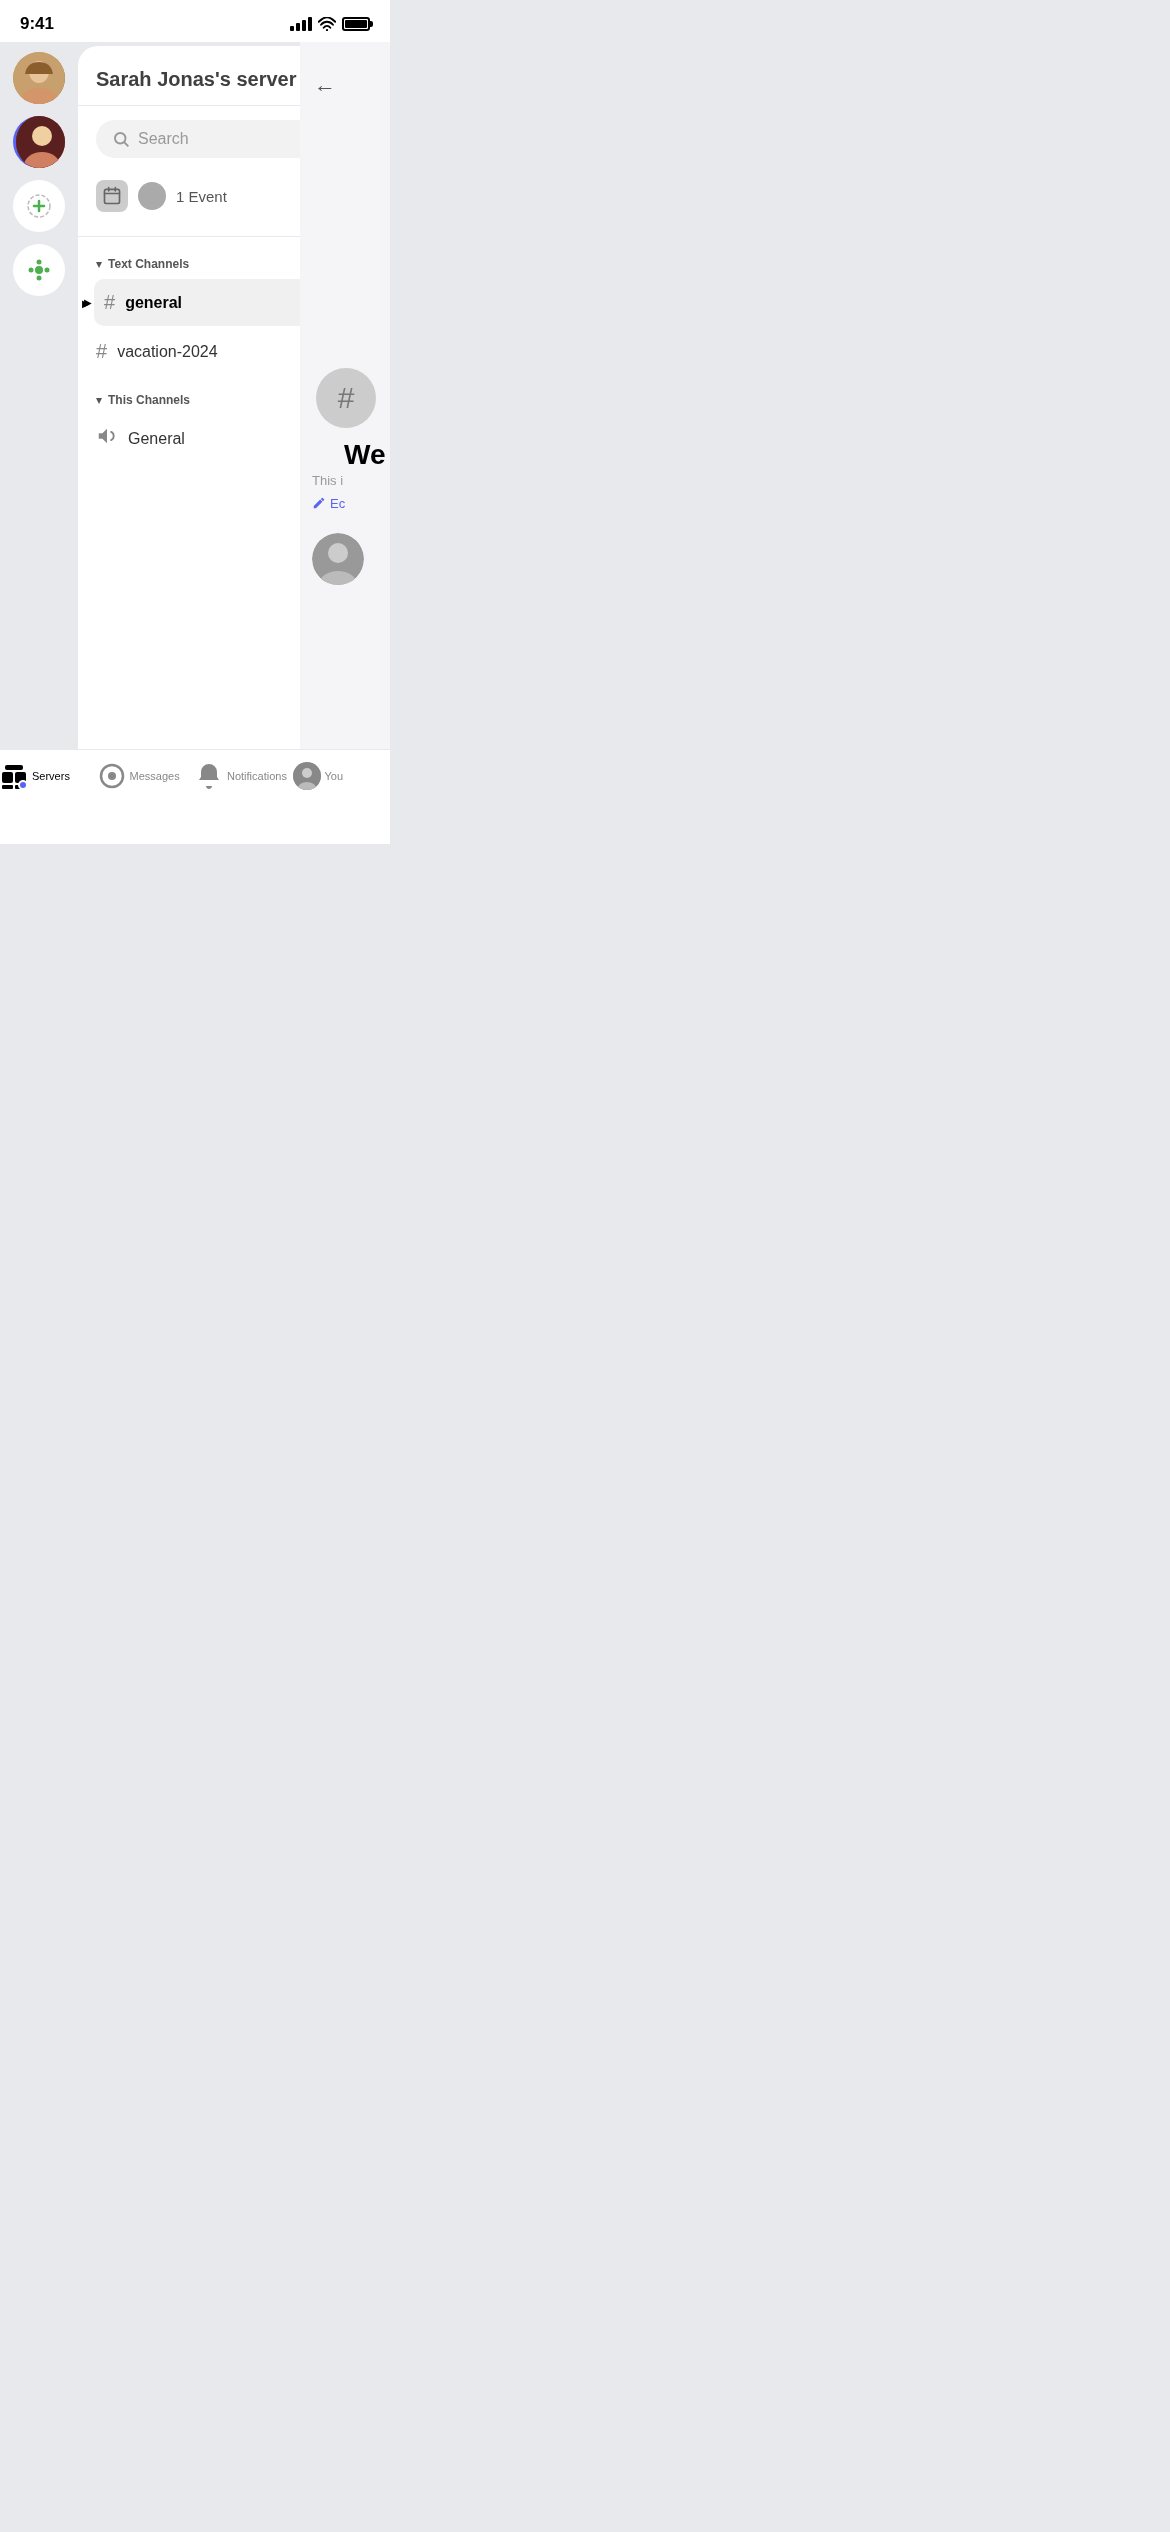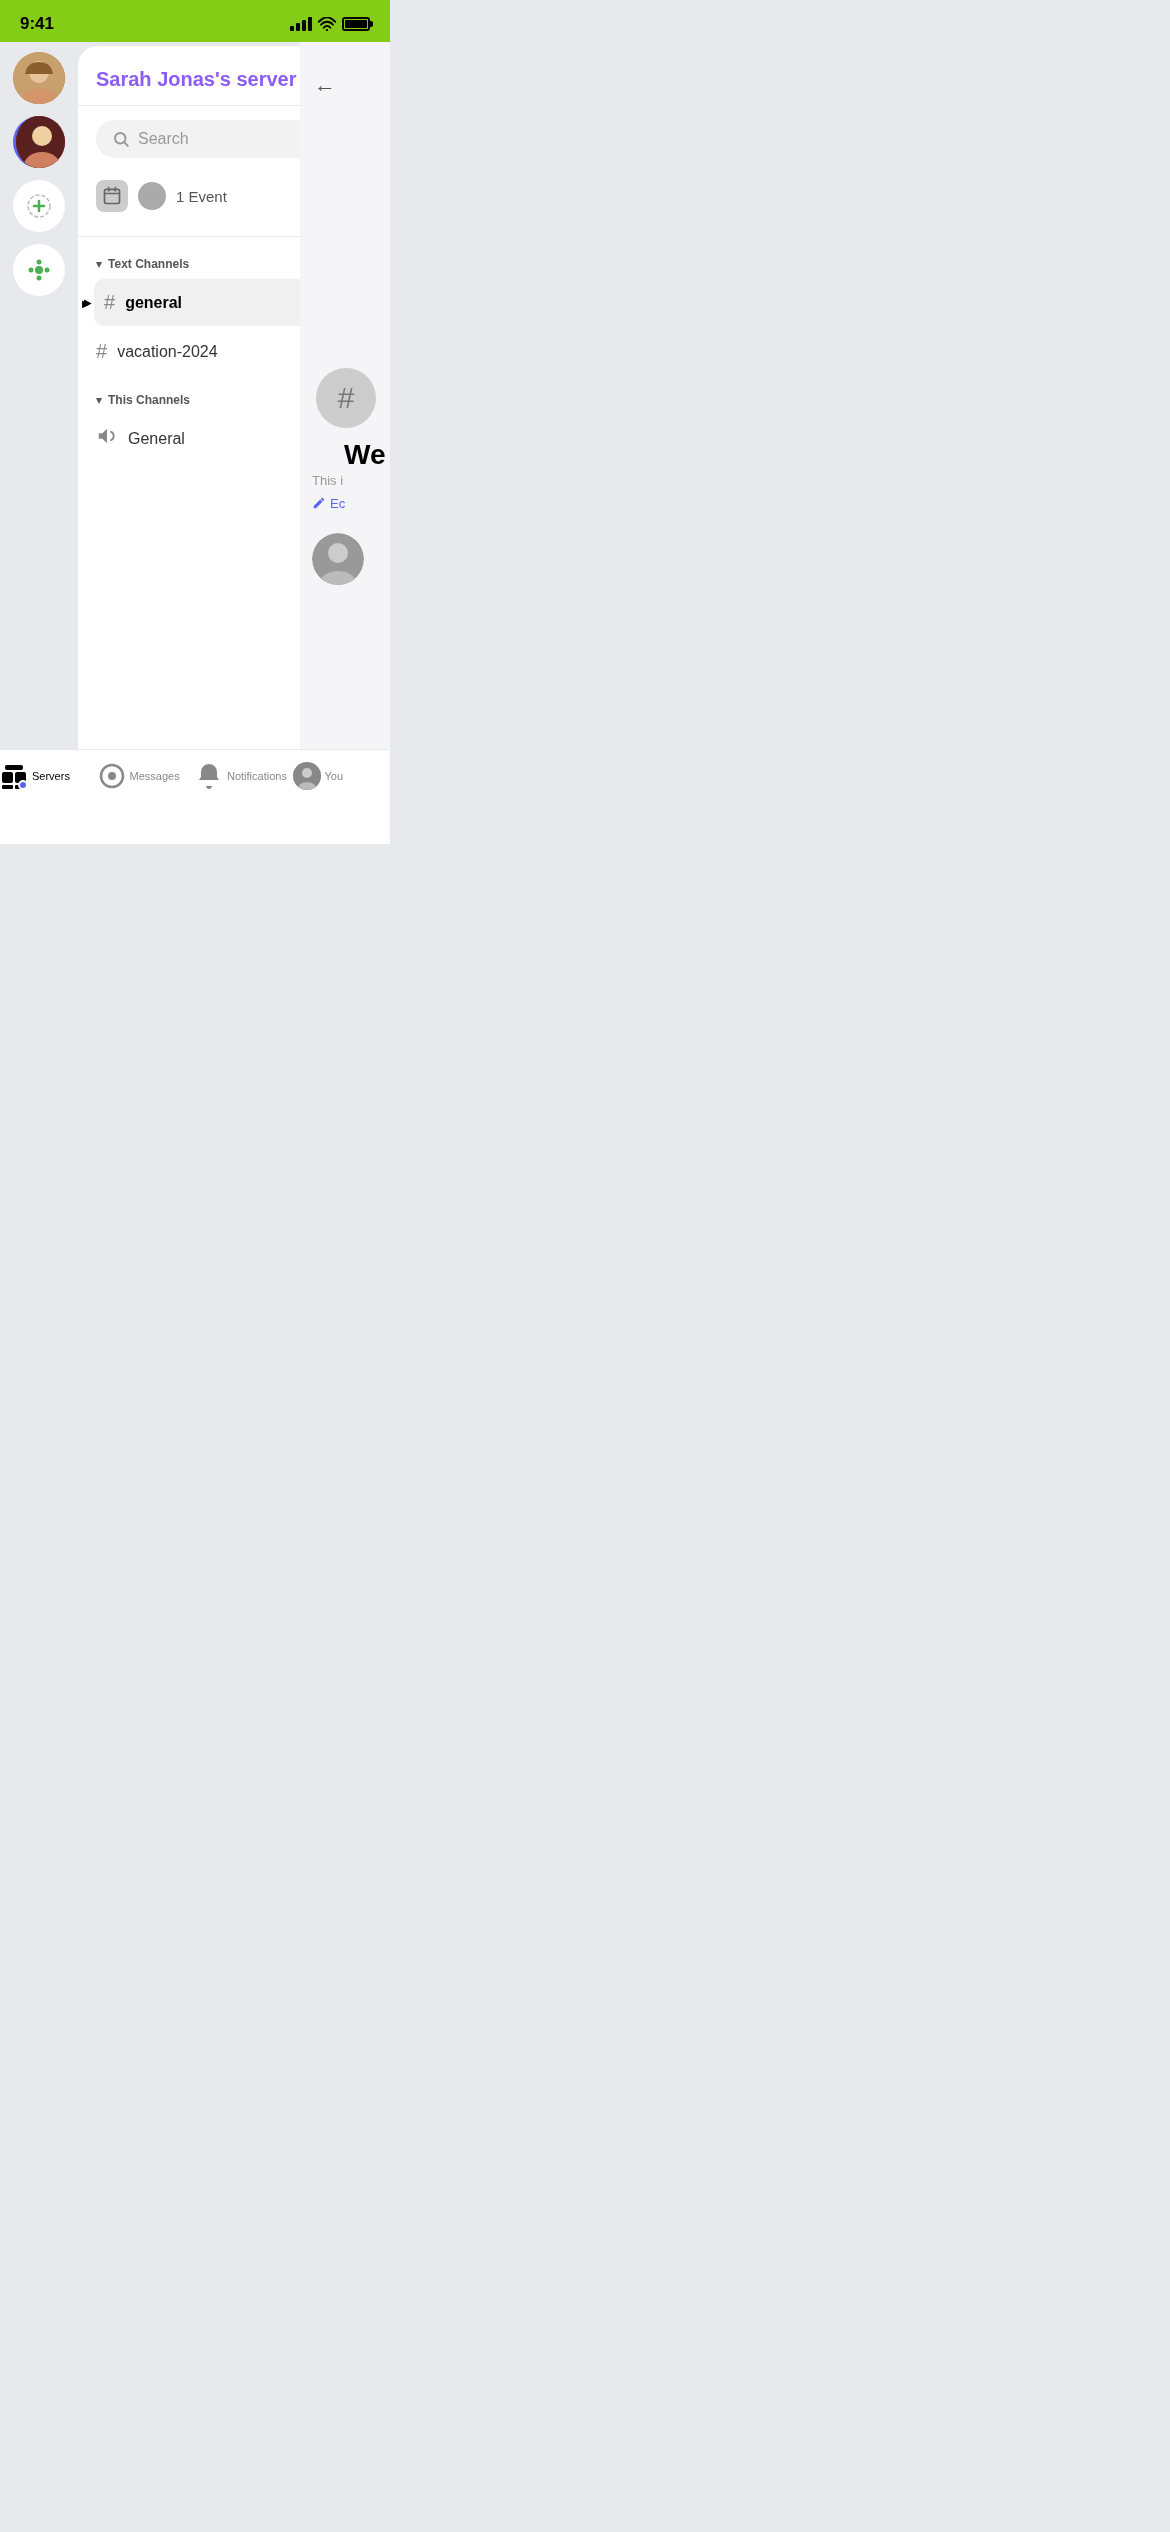--- a/index.html
+++ b/index.html
@@ -13,21 +13,21 @@
       overflow: hidden;
       position: relative;
     }
 
     
     .status-bar {
       display: flex;
       justify-content: space-between;
       align-items: center;
       padding: 14px 20px 8px;
-      background: #84cc16;
+      background: #ffffff;
     }
 
     .status-time {
       font-size: 17px;
       font-weight: 700;
       color: #000;
     }
 
     .status-icons {
       display: flex;
@@ -149,21 +149,21 @@
       padding: 18px 18px 10px;
       display: flex;
       align-items: center;
       justify-content: space-between;
       border-bottom: 1px solid #e8e9ed;
     }
 
     .server-name {
       font-size: 20px;
       font-weight: 700;
-      color: #8b5cf6;
+      color: #404040;
     }
 
     .server-menu-btn {
       background: none;
       border: none;
       cursor: pointer;
       font-size: 20px;
       color: #666;
       padding: 4px;
     }

